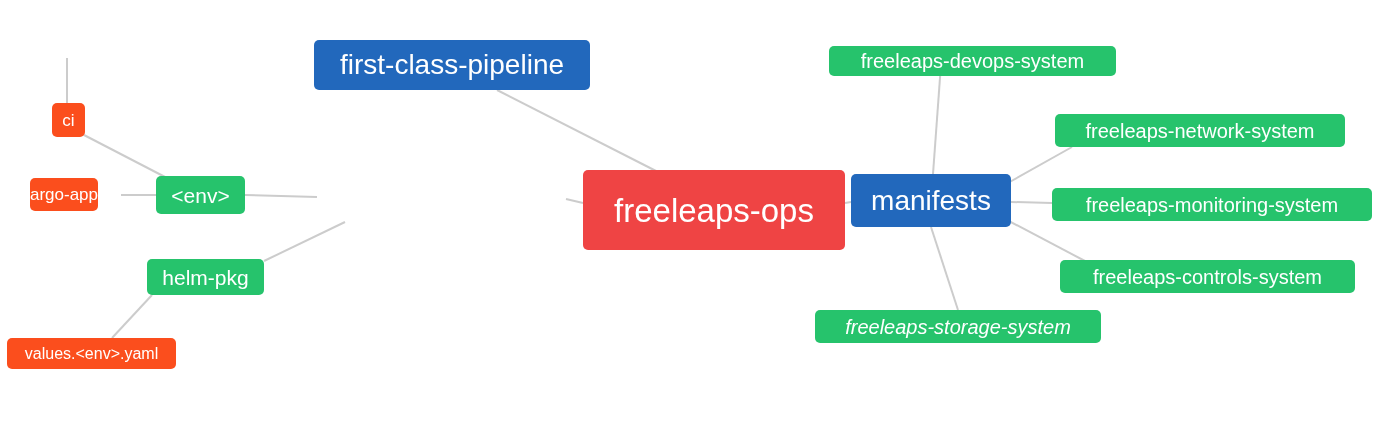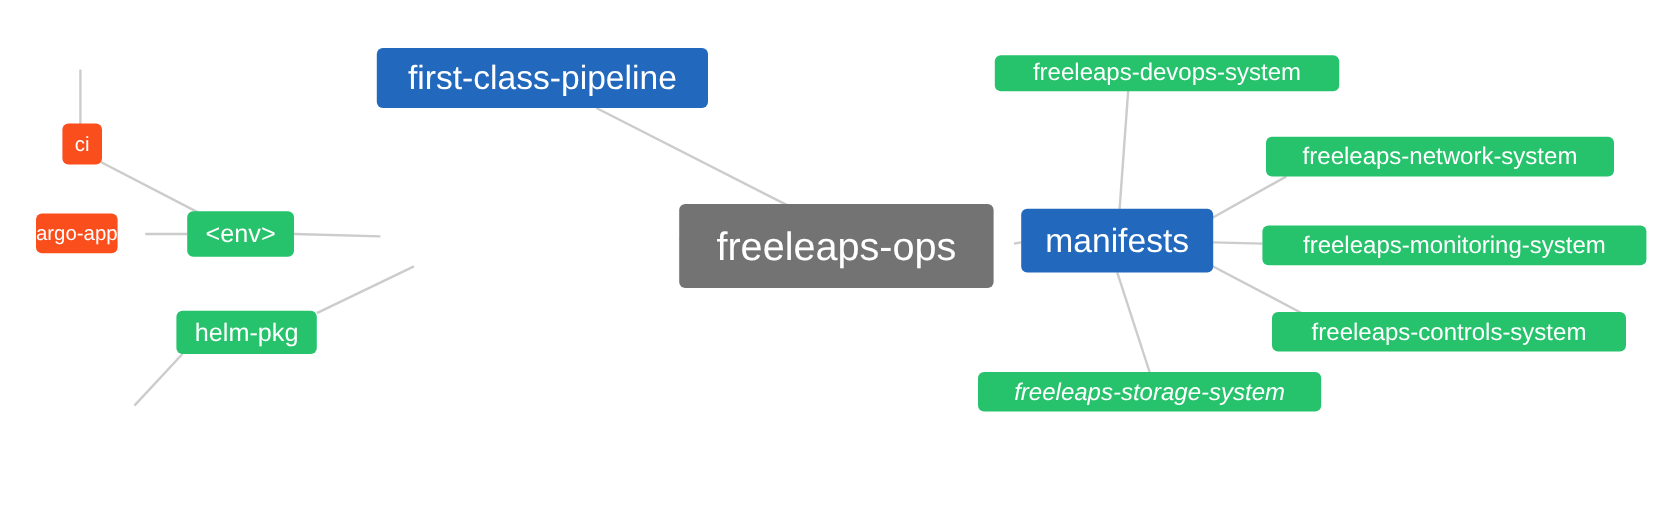--- a/index.html
+++ b/index.html
@@ -54,41 +54,44 @@
       <line x1="566" y1="199" x2="583" y2="203" stroke="#CCCCCC" stroke-width="2"></line>
       <line x1="497" y1="90" x2="658" y2="172" stroke="#CCCCCC" stroke-width="2"></line>
       <line x1="845" y1="203" x2="851" y2="202" stroke="#CCCCCC" stroke-width="2"></line>
       <line x1="933" y1="174" x2="941" y2="64" stroke="#CCCCCC" stroke-width="2"></line>
       <line x1="1006" y1="184" x2="1072" y2="147" stroke="#CCCCCC" stroke-width="2"></line>
       <line x1="1011" y1="202" x2="1052" y2="203" stroke="#CCCCCC" stroke-width="2"></line>
       <line x1="1007" y1="220" x2="1085" y2="261" stroke="#CCCCCC" stroke-width="2"></line>
       <line x1="931" y1="227" x2="958" y2="310" stroke="#CCCCCC" stroke-width="2"></line>
     </svg>
 
-<div class="mm-node" style="left: 566px; top: 170px; width: 262px; height: 70px; font-size: 33px; background: #737373; color: rgb(255, 255, 255);">
+<div class="mm-node" style="left: 583px; top: 170px; width: 262px; height: 80px; font-size: 33px; background: #ef4444; color: rgb(255, 255, 255);">
       <span class="mm-label">freeleaps-ops</span>
     </div>
     <div class="mm-node" style="left: 314px; top: 40px; width: 276px; height: 50px; font-size: 28px; background: rgb(34, 104, 188); color: rgb(255, 255, 255);">
       <span class="mm-label">first-class-pipeline</span>
     </div>
     <div class="mm-node" style="left: 851px; top: 174px; width: 160px; height: 53px; font-size: 28px; background: rgb(34, 104, 188); color: rgb(255, 255, 255); text-align: right;">
       <span class="mm-label">manifests</span>
     </div>
     <div class="mm-node" style="left: 156px; top: 176px; width: 89px; height: 38px; font-size: 21px; background: rgb(38, 195, 108); color: rgb(255, 255, 255);">
       <span class="mm-label">&lt;env&gt;</span>
     </div>
     <div class="mm-node" style="left: 147px; top: 259px; width: 117px; height: 36px; font-size: 21px; background: rgb(38, 195, 108); color: rgb(255, 255, 255);">
       <span class="mm-label">helm-pkg</span>
     </div>
     <div class="mm-node" style="left: 30px; top: 178px; width: 68px; height: 33px; font-size: 17px; background: rgb(251, 78, 29); color: rgb(255, 255, 255);">
       <span class="mm-label">argo-app</span>
     </div>
     <div class="mm-node" style="left: 52px; top: 103px; width: 33px; height: 34px; font-size: 17px; background: rgb(251, 78, 29); color: rgb(255, 255, 255);">
       <span class="mm-label">ci</span>
     </div>
+    <div class="mm-node" style="left: 7px; top: 338px; width: 169px; height: 31px; font-size: 16px; background: rgb(251, 78, 29); color: rgb(255, 255, 255);">
+      <span class="mm-label">values.&lt;env&gt;.yaml</span>
+    </div>
     <div class="mm-node" style="left: 797px; top: 46px; width: 287px; height: 30px; font-size: 20px; background: rgb(38, 195, 108); color: rgb(255, 255, 255); margin-left: 32px;">
       <span class="mm-label">freeleaps-devops-system</span>
     </div>
     <div class="mm-node" style="left: 1055px; top: 114px; width: 290px; height: 33px; font-size: 20px; background: rgb(38, 195, 108); color: rgb(255, 255, 255);">
       <span class="mm-label">freeleaps-network-system</span>
     </div>
     <div class="mm-node" style="left: 1052px; top: 188px; width: 320px; height: 33px; font-size: 20px; background: rgb(38, 195, 108); color: rgb(255, 255, 255);">
       <span class="mm-label">freeleaps-monitoring-system</span>
     </div>
     <div class="mm-node" style="left: 1060px; top: 260px; width: 295px; height: 33px; font-size: 20px; background: rgb(38, 195, 108); color: rgb(255, 255, 255);">

